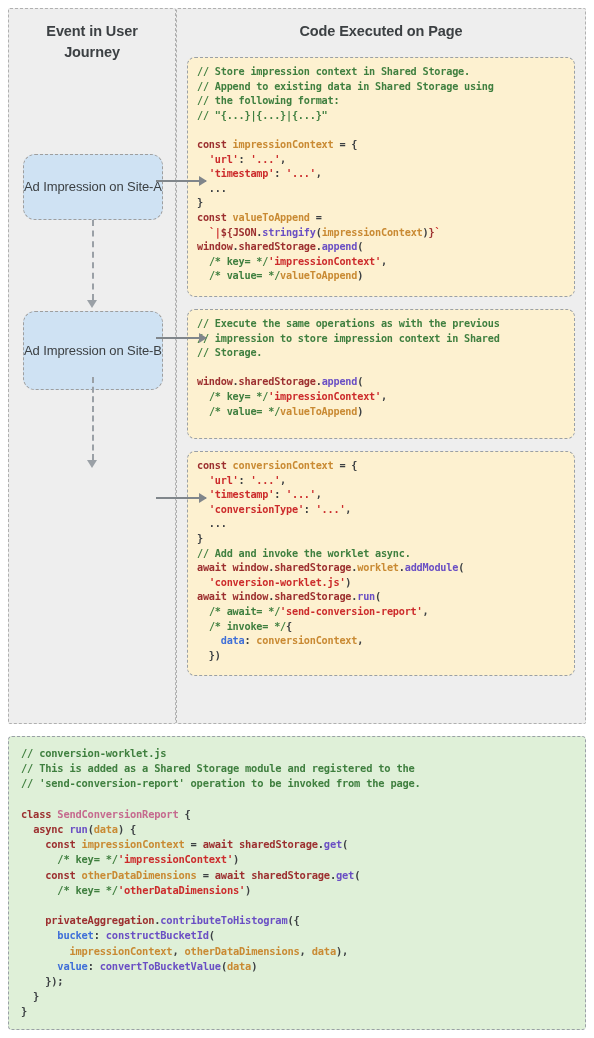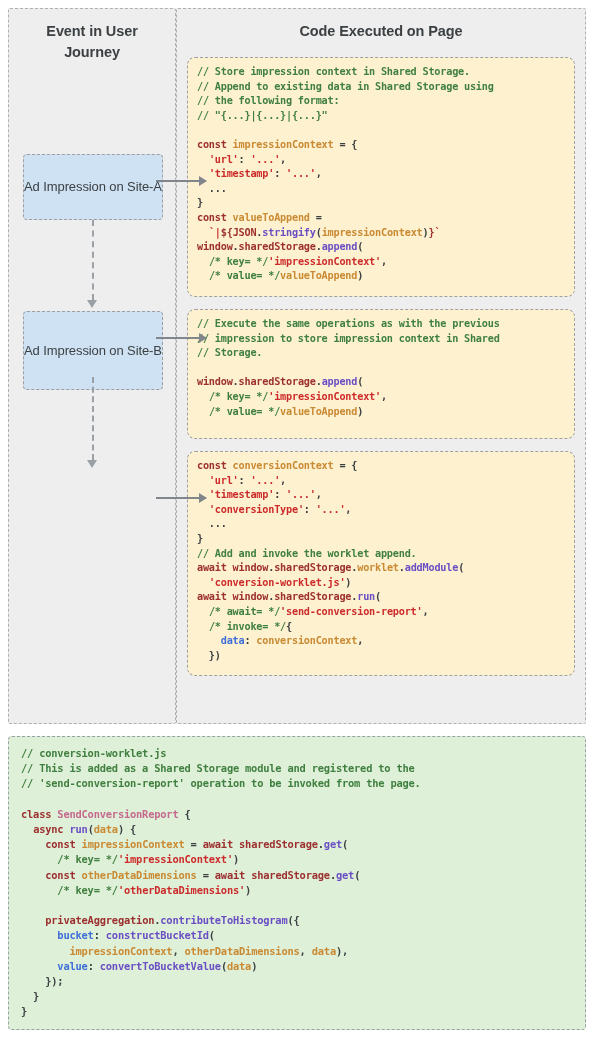--- a/index.html
+++ b/index.html
@@ -50,24 +50,23 @@
     position: absolute;
     left: 0; right: 0;
     top: 62px;
     bottom: 0;
   }
   .node {
     position: absolute;
     left: 14px;
     width: 140px;
     border: 1px dashed #9e9e9e;
-    border-radius: 4px;
+    border-radius: 12px;
     display: flex;
     align-items: center;
-    justify-content: center;
     text-align: center;
     font-size: 13px;
     color: #3c4043;
     line-height: 1.35;
     letter-spacing: -0.1px;
   }
   .node-blue { background: #cfe2f3; }
   .node-peach { background: #fce5cd; }
 
   .node-a { top: 83px;  height: 66px; }
@@ -227,21 +226,21 @@
 <span class="t-plain">  </span><span class="t-com">/* key= */</span><span class="t-str">'impressionContext'</span><span class="t-plain">,</span>
 <span class="t-plain">  </span><span class="t-com">/* value= */</span><span class="t-var">valueToAppend</span><span class="t-plain">)</span></pre>
         </div>
         <div class="code-card code-amber" style="height:225px;">
           <pre class="code"><span class="t-kw">const</span><span class="t-plain"> </span><span class="t-var">conversionContext</span><span class="t-plain"> = {</span>
 <span class="t-plain">  </span><span class="t-str">'url'</span><span class="t-plain">: </span><span class="t-str">'...'</span><span class="t-plain">,</span>
 <span class="t-plain">  </span><span class="t-str">'timestamp'</span><span class="t-plain">: </span><span class="t-str">'...'</span><span class="t-plain">,</span>
 <span class="t-plain">  </span><span class="t-str">'conversionType'</span><span class="t-plain">: </span><span class="t-str">'...'</span><span class="t-plain">,</span>
 <span class="t-plain">  ...</span>
 <span class="t-plain">}</span>
-<span class="t-com">// Add and invoke the worklet append.</span>
+<span class="t-com">// Add and invoke the worklet async.</span>
 <span class="t-kw">await</span><span class="t-plain"> </span><span class="t-obj">window</span><span class="t-plain">.</span><span class="t-obj">sharedStorage</span><span class="t-plain">.</span><span class="t-var">worklet</span><span class="t-plain">.</span><span class="t-fn">addModule</span><span class="t-plain">(</span>
 <span class="t-plain">  </span><span class="t-str">'conversion-worklet.js'</span><span class="t-plain">)</span>
 <span class="t-kw">await</span><span class="t-plain"> </span><span class="t-obj">window</span><span class="t-plain">.</span><span class="t-obj">sharedStorage</span><span class="t-plain">.</span><span class="t-fn">run</span><span class="t-plain">(</span>
 <span class="t-plain">  </span><span class="t-com">/* await= */</span><span class="t-str">'send-conversion-report'</span><span class="t-plain">,</span>
 <span class="t-plain">  </span><span class="t-com">/* invoke= */</span><span class="t-plain">{</span>
 <span class="t-plain">    </span><span class="t-prop">data</span><span class="t-plain">: </span><span class="t-var">conversionContext</span><span class="t-plain">,</span>
 <span class="t-plain">  })</span></pre>
         </div>
       </div>
     </div>

